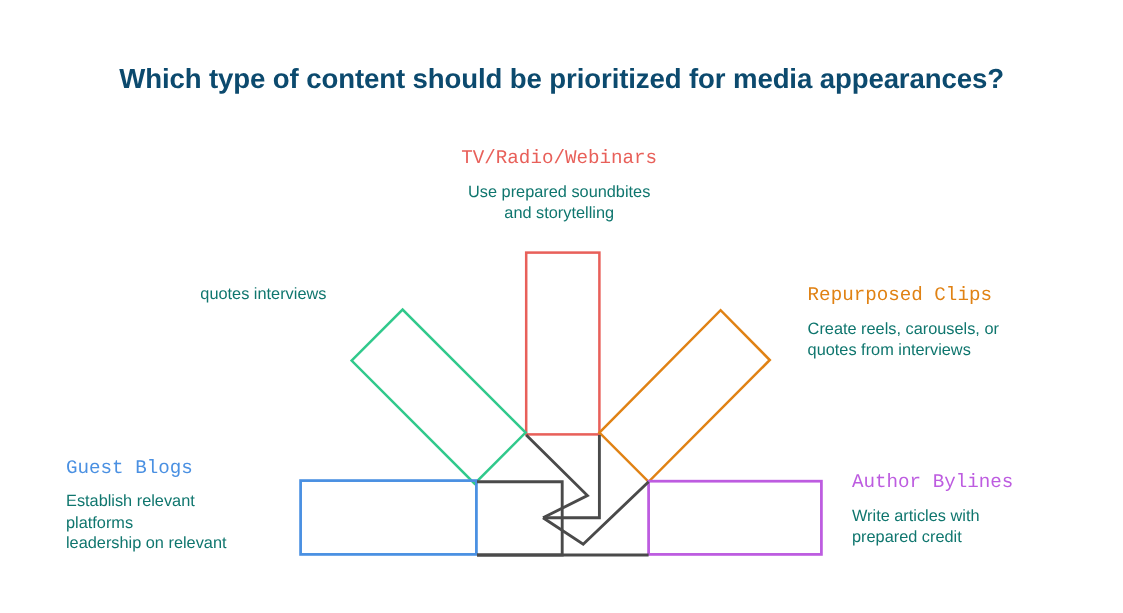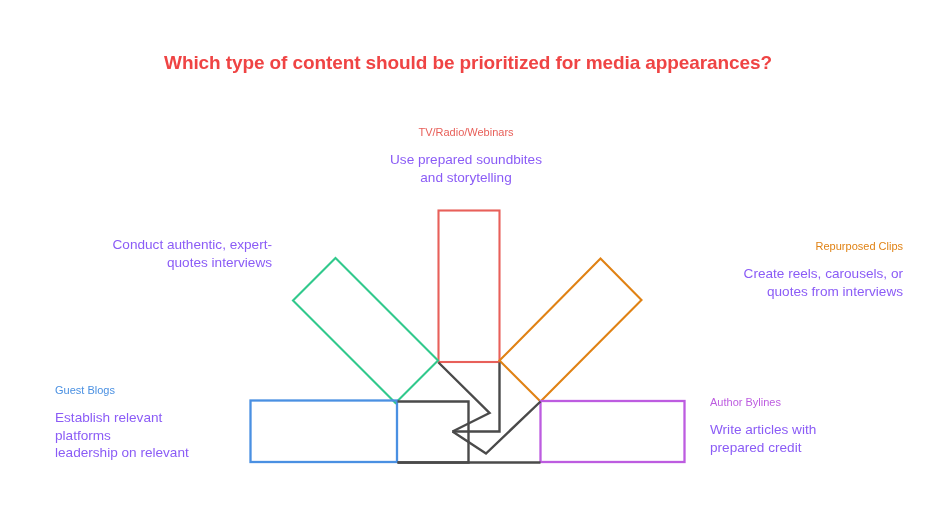--- a/index.html
+++ b/index.html
@@ -7,48 +7,49 @@
     width:936px;height:511px;
     background:#ffffff;
     font-family:"Liberation Sans","DejaVu Sans",sans-serif;
     overflow:hidden;
     position:relative;
   }
   #page-title{
     position:absolute;
     left:0;right:0;top:52px;
     text-align:center;
-    font-size:19px;
+    font-size:23px;
     font-weight:bold;
-    color:#ef4444;
+    color:#0c4a6e;
     letter-spacing:-0.1px;
   }
   .diagram{
     position:absolute;
     left:0;top:0;
     width:936px;height:511px;
   }
   .node-label{
     position:absolute;
     font-size:13.6px;
     color:#3c4043;
     line-height:17.5px;
   }
   .node-title{
-    font-size:11px;
+    font-size:16px;
     line-height:20px;
     margin-bottom:9px;
     white-space:nowrap;
+    font-family:Liberation Mono, monospace;
   }
-  .node-desc{ color:#8b5cf6; }
+  .node-desc{ color:#0f766e; }
 
   
   #label-tvradio{ left:335px; top:122px; width:262px; text-align:center; }
   #label-podcasts{ left:62px;  top:236px; width:210px; text-align:right; }
-  #label-repurposed{ left:673px; top:236px; width:230px; text-align:right; }
+  #label-repurposed{ left:673px; top:236px; width:230px; text-align:left; }
   #label-guestblogs{ left:55px;  top:380px; width:217px; }
   #label-authorbylines{ left:710px; top:392px; width:220px; text-align:left; }
 </style>
 </head>
 <body>
 
 <div id="page-title">Which type of content should be prioritized for media appearances?</div>
 
 <svg class="diagram" viewBox="0 0 936 511">
 
@@ -79,21 +80,20 @@
 <div class="node-label" id="label-tvradio">
   <div class="node-title" style="color:#e8605a">TV/Radio/Webinars</div>
   <div class="node-desc">
     <div>Use prepared soundbites</div>
     <div>and storytelling</div>
   </div>
 </div>
 
 <div class="node-label" id="label-podcasts">
   <div class="node-desc">
-    <div>Conduct authentic, expert-</div>
     <div>quotes interviews</div>
   </div>
 </div>
 
 <div class="node-label" id="label-repurposed">
   <div class="node-title" style="color:#e08214">Repurposed Clips</div>
   <div class="node-desc">
     <div>Create reels, carousels, or</div>
     <div>quotes from interviews</div>
   </div>

